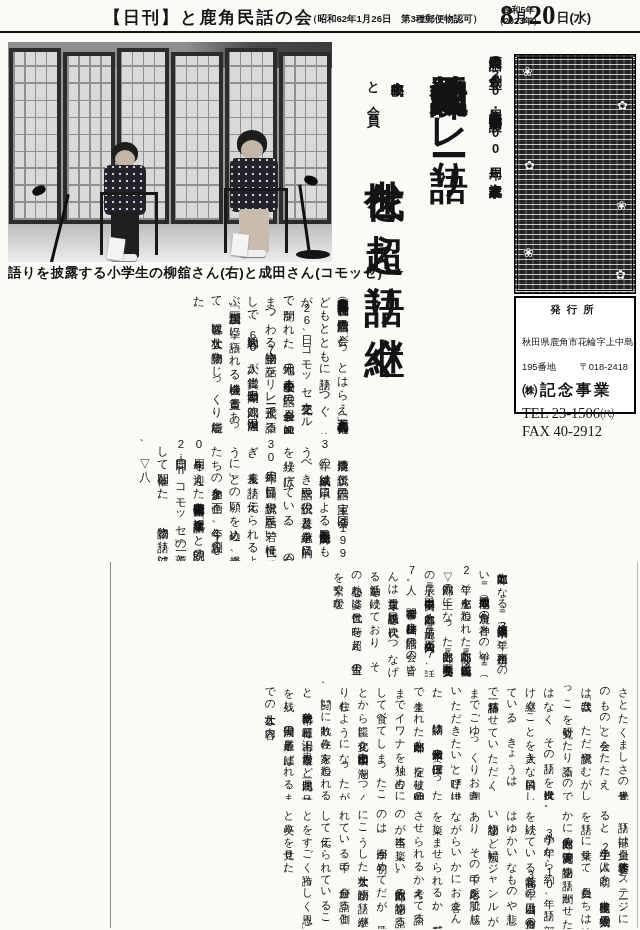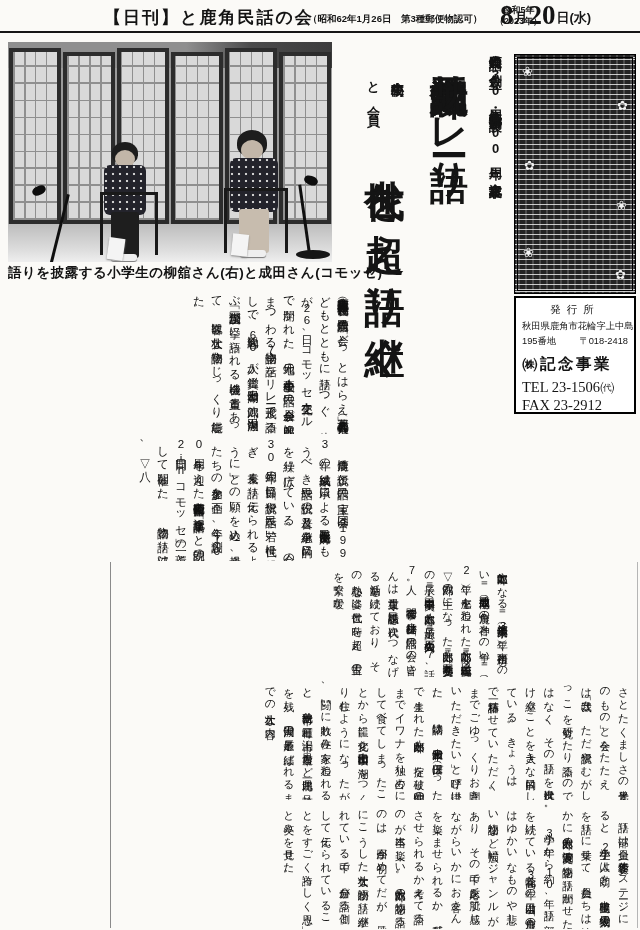--- a/index.html
+++ b/index.html
@@ -52,23 +52,23 @@
       background-color:#242424;
       background-image:repeating-linear-gradient(0deg,rgba(255,255,255,.75) 0 1px,transparent 1px 5px),
                        repeating-linear-gradient(90deg,rgba(255,255,255,.18) 0 2px,transparent 2px 7px);}
   .logo-text{position:absolute;left:50%;top:50%;transform:translate(-50%,-50%);
       font-size:46px;font-weight:bold;font-family:"Liberation Serif",serif;color:#000;line-height:1;
       letter-spacing:7px;
       text-shadow:-2px 0 #fff,2px 0 #fff,0 -2px #fff,0 2px #fff,-1.5px -1.5px #fff,1.5px 1.5px #fff,-1.5px 1.5px #fff,1.5px -1.5px #fff;}
   .flower{position:absolute;color:#f2f2f2;font-size:13px;text-shadow:0 0 2px #000;}
   .pub-box{left:514px;top:296px;width:122px;height:118px;border:2px solid #000;box-sizing:border-box;
       padding:5px 6px 0 6px;background:#fff;}
-  .pub-label{font-size:10.5px;font-weight:normal;text-align:center;letter-spacing:6px;}
-  .pub-addr{font-size:9.3px;margin-top:3px;white-space:nowrap;}
-  .pub-addr2{font-size:9.3px;display:flex;justify-content:space-between;margin-top:2px;}
+  .pub-label{font-size:10.5px;font-weight:bold;text-align:center;letter-spacing:6px;}
+  .pub-addr{font-size:9.3px;margin-top:19px;white-space:nowrap;}
+  .pub-addr2{font-size:9.3px;display:flex;justify-content:space-between;margin-top:12px;}
   .pub-company{font-size:15.5px;font-weight:bold;letter-spacing:2.5px;margin-top:6px;white-space:nowrap;}
   .pub-tel{font-size:14.5px;font-family:"Liberation Serif",serif;margin-top:3px;white-space:nowrap;}
   .pub-fax{font-size:14.5px;font-family:"Liberation Serif",serif;white-space:nowrap;}
 
   
   .headline-main{left:424px;top:48px;width:50px;height:500px;font-size:38px;font-weight:bold;
       font-family:"Liberation Serif",serif;letter-spacing:0px;}
   .sub-r{left:388px;top:72px;width:18px;height:70px;font-size:13px;font-weight:bold;}
   .sub-l{left:364px;top:72px;width:18px;height:72px;font-size:13px;font-weight:bold;letter-spacing:9px;}
   .headline-2{left:360px;top:148px;width:52px;height:400px;font-size:40px;font-weight:bold;
@@ -165,21 +165,21 @@
 
   <div class="abs pub-box">
     <div class="pub-label">発行所</div>
     <div class="pub-addr">秋田県鹿角市花輪字上中島</div>
     <div class="pub-addr2">
       <span>195番地</span>
       <span>〒018-2418</span>
     </div>
     <div class="pub-company">㈱記念事業</div>
     <div class="pub-tel">TEL 23-1506㈹</div>
-    <div class="pub-fax">FAX 23-2912</div>
+    <div class="pub-fax">FAX 40-2912</div>
   </div>
 
   <div class="abs vtext headline-main">八郎太郎三湖伝説リレー語り</div>
   <div class="abs vtext sub-r">小中高校生</div>
   <div class="abs vtext sub-l">と会員</div>
   <div class="abs vtext headline-2">世代を超え語り継ぐ</div>
 
   <div class="abs vtext bodytxt m1">鹿角市立花輪図書館（小林光代館長）と鹿角民話の会「どっとはらえ」（北村正人会長）共催の「子どもとともに語りつぐ　八郎太郎三湖伝説」が26日、コモッセ文化ホールで開かれた。地元の小中高校生と民話の会会員が八郎太郎にまつわる物語全7話をリレー形式で語る催しで、観客約60人が鑑賞。十和田湖と八郎潟、田沢湖を結ぶ「三湖伝説」が一挙に語られる機会は貴重とあって、観客は壮大な物語をじっくり堪能した。</div>
   <div class="abs vtext bodytxt m2">　鹿角は伝説と民話の宝庫。同会は1993年の結成以来、口承による無形民俗文化財とも言うべき民話や伝説の普及と継承を目的に活動を繰り広げている。　会の創立30周年の節目に「伝説や民話を若い世代に繋ぎ、末長く語り伝えられるように」との願いを込め、児童、生徒たちの参加を企画。　今年、創設100周年を迎えた市立花輪図書館の記念事業「語りと朗読の2日間inコモッセ」の一環として開催した。　物語と語り部は、▽八</div>
   <div class="abs vtext bodytxt bandA">郎太郎龍となる＝柳舘希美（大湯小3年）▽南祖坊との闘い＝成田亜依理（同）▽鹿角の神々との争い＝坂本環子（八幡平中2年）▽七座を追われた八郎太郎＝山口志仁（花輪高3年）▽八郎潟の主になった八郎太郎＝丸岡孝文（会員）▽田沢湖の辰子＝田中喜美子（同）▽八郎太郎と辰子姫＝石坂久夫（同）の7話、7人。　開会行事で小林館長は「民話の会の皆さんは貴重な民話・伝説を次代につなげる活動を続けており、その熱心な姿は世代と時を超え、古里の文化を繋ぐ暖か</div>

